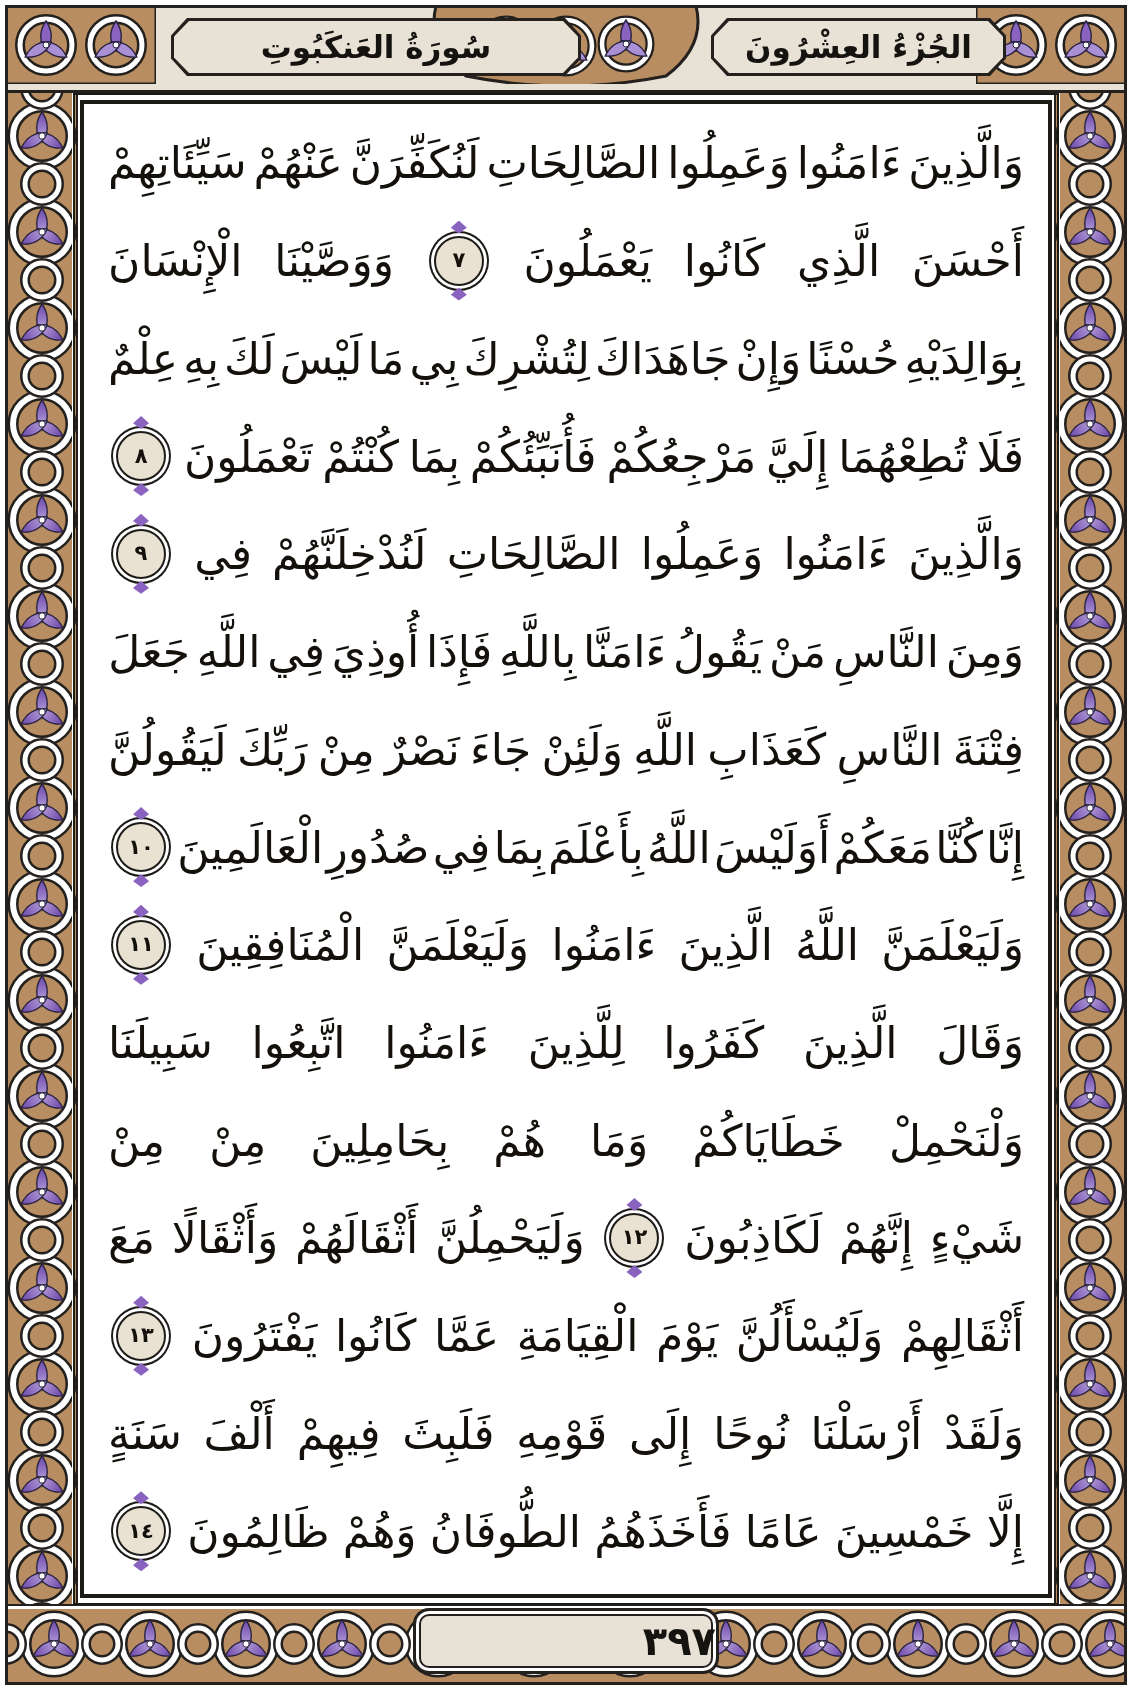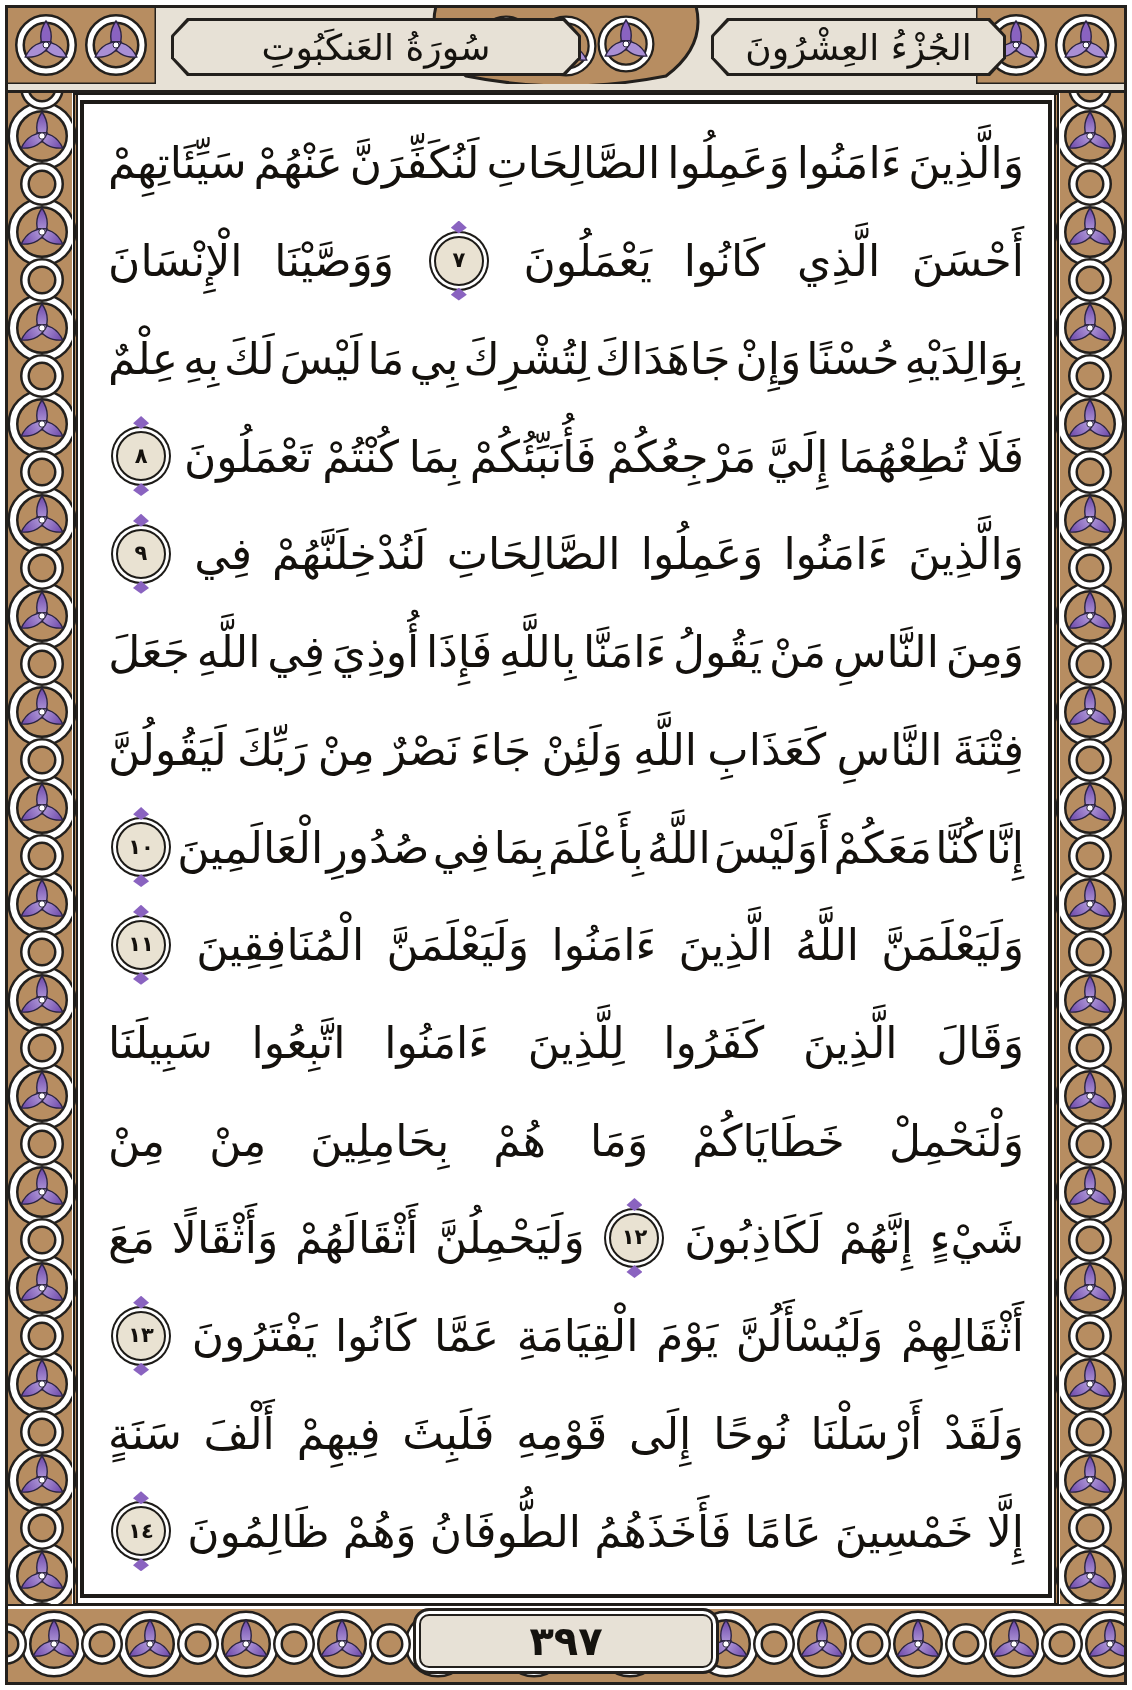--- a/index.html
+++ b/index.html
@@ -39,21 +39,21 @@
   }
   .cartouche-in{
     position:absolute;inset:3px;
     background:#e7e1d6;
     clip-path:polygon(15px 0,calc(100% - 15px) 0,100% 30%,100% 70%,calc(100% - 15px) 100%,15px 100%,0 70%,0 30%);
     display:flex;align-items:center;justify-content:center;
   }
   .cartouche-surah{left:165px;width:410px;}
   .cartouche-juz{left:705px;width:295px;}
   .header-title{
-    font-size:36px;color:#15130f;font-weight:normal;
+    font-size:31px;color:#15130f;font-weight:bold;
     white-space:nowrap;direction:rtl;
   }
   
   .text-frame{
     position:absolute;left:80px;right:80px;top:100px;bottom:92px;
     background:#ffffff;
     border:4px solid #1d1b18;
     outline:2px solid #1d1b18;
     outline-offset:5px;
   }
@@ -89,21 +89,21 @@
   .ayah-marker::before{top:-17px;}
   .ayah-marker::after{bottom:-17px;}
   .ayah-num{font-size:21px;font-weight:bold;color:#14110d;line-height:1;}
   
   .page-num-cartouche{
     position:absolute;left:50%;transform:translateX(-50%);
     bottom:16px;width:300px;height:60px;
     background:#e7e1d6;border-radius:16px;
     border:3px solid #23201d;
     box-shadow:inset 0 0 0 3px #ffffff,inset 0 0 0 5px #23201d;
-    display:flex;align-items:center;justify-content:center;
+    display:flex;align-items:center;
   }
   .page-num{font-size:40px;font-weight:bold;color:#15130f;}
 </style>
 </head>
 <body>
 
 <div id="page">
 
   <svg class="strip strip-left" width="72" height="1516" preserveAspectRatio="none">
     <defs>

